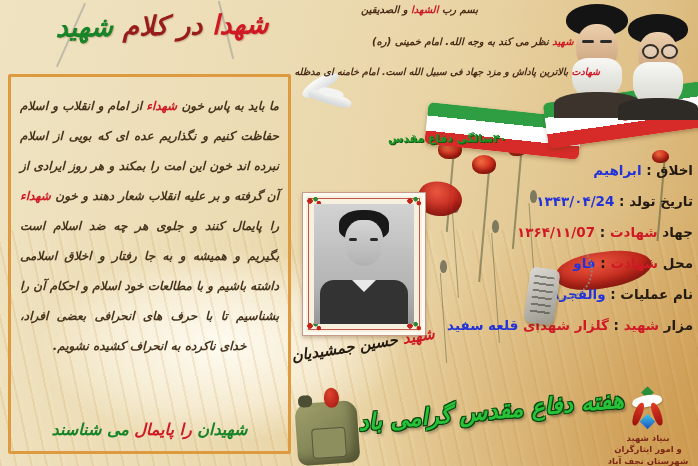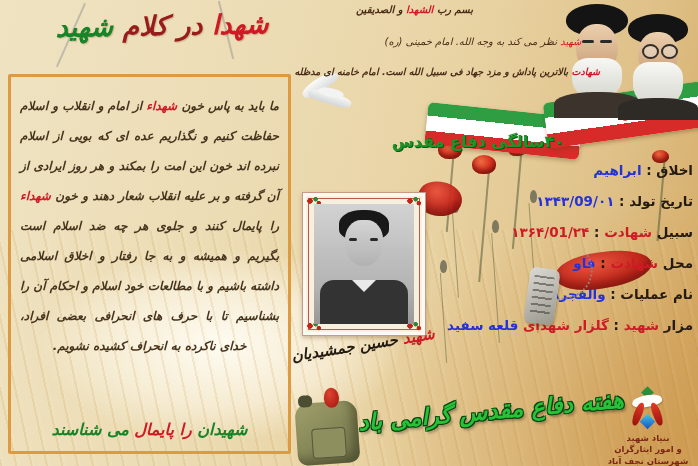--- a/index.html
+++ b/index.html
@@ -53,29 +53,29 @@
   .left-title{position:absolute;left:28px;top:10px;width:268px;text-align:center;
     font-size:27px;font-weight:bold;font-style:italic;transform:rotate(-1deg);
     text-shadow:1px 1px 1px rgba(120,60,20,.25);}
   .quote-box{position:absolute;left:8px;top:74px;width:277px;height:374px;
     border:3px solid #de9a3e;border-radius:2px;}
   .quote-text{margin:14px 9px 16px;direction:rtl;text-align:justify;text-align-last:center;
     font-size:12px;font-weight:bold;font-style:italic;line-height:2.5;color:#46341d;}
   .box-footer{position:absolute;left:0;bottom:12px;width:100%;text-align:center;direction:rtl;
     font-size:16px;font-weight:bold;font-style:italic;}
   
-  .bismillah{position:absolute;left:356px;top:4px;width:130px;direction:rtl;white-space:nowrap;
-    font-size:10px;font-weight:bold;font-style:italic;text-align:left;}
-  .quote1{position:absolute;left:372px;top:36px;width:222px;direction:rtl;white-space:nowrap;text-align:center;
-    font-size:10px;font-weight:normal;font-style:italic;}
+  .bismillah{position:absolute;left:348px;top:4px;width:130px;direction:rtl;white-space:nowrap;
+    font-size:10px;font-weight:bold;font-style:italic;text-align:right;}
+  .quote1{position:absolute;left:372px;top:36px;width:222px;direction:rtl;white-space:nowrap;text-align:left;
+    font-size:10px;font-weight:bold;font-style:italic;}
   .quote2{position:absolute;left:308px;top:66px;width:292px;direction:rtl;white-space:nowrap;text-align:right;
     font-size:9.5px;font-weight:bold;font-style:italic;}
   
-  .anniv{position:absolute;left:388px;top:132px;width:176px;text-align:right;direction:rtl;
-    font-size:16px;font-weight:bold;color:#1c9428;text-shadow:1px 1px 0 #0b5a12;}
+  .anniv{position:absolute;left:388px;top:132px;width:176px;text-align:left;direction:rtl;
+    font-size:11px;font-weight:bold;color:#1c9428;text-shadow:1px 1px 0 #0b5a12;}
   .fields{position:absolute;right:5px;top:155px;width:302px;direction:rtl;text-align:right;
     font-size:13.5px;font-weight:bold;}
   .fields .row{height:31px;line-height:31px;white-space:nowrap;}
   
   .photo-frame{position:absolute;left:302px;top:192px;width:122px;height:142px;background:#f7f0de;
     border:1px solid #c89a8a;box-shadow:inset 0 0 0 3px #fdfaf2,0 2px 4px rgba(100,60,20,.3);}
   .photo-inner-border{position:absolute;left:5px;top:5px;right:5px;bottom:5px;border:1px solid #c05548;}
   .corner{position:absolute;width:16px;height:11px;
     background:radial-gradient(circle at 25% 45%,#c22318 2.5px,rgba(0,0,0,0) 3px),
                radial-gradient(circle at 60% 30%,#2a8a33 2px,rgba(0,0,0,0) 2.5px),
@@ -217,22 +217,22 @@
 
   <div class="left-title"><span class="c-red">شهدا </span><span class="c-maroon">در کلام </span><span class="c-green">شهید</span></div>
   <div class="quote-box">
     <div class="quote-text"><span class="c-text">ما باید به پاس خون </span><span class="c-red">شهداء</span><span class="c-text"> از امام و انقلاب و اسلام حفاظت کنیم و نگذاریم</span> <span class="c-text">عده ای که بویی از اسلام نبرده اند خون این امت را بمکند و هر روز ایرادی</span> <span class="c-text">از آن گرفته و بر علیه انقلاب شعار دهند و خون </span><span class="c-red">شهداء</span><span class="c-text"> را پایمال کنند و جلوی</span> <span class="c-text">هر چه ضد اسلام است بگیریم و همیشه و به جا رفتار و اخلاق اسلامی داشته باشیم</span> <span class="c-text">و با مطالعات خود اسلام و احکام آن را بشناسیم تا با حرف های انحرافی بعضی</span> <span class="c-text">افراد، خدای ناکرده به انحراف کشیده نشویم.</span></div>
     <div class="box-footer"><span class="c-green">شهیدان </span><span class="c-red">را پایمال </span><span class="c-green">می شناسند</span></div>
   </div>
 
   <div class="anniv">۴۰سالگی دفاع مقدس</div>
   <div class="fields">
     <div class="row"><span class="c-black">اخلاق : </span><span class="c-blue">ابراهیم</span></div>
-    <div class="row"><span class="c-black">تاریخ تولد : </span><span class="c-blue">۱۳۴۳/09/۰۱</span></div>
-    <div class="row"><span class="c-black">سبیل </span><span class="c-red">شهادت</span><span class="c-black"> : </span><span class="c-red">۱۳۶۴/01/۲۴</span></div>
+    <div class="row"><span class="c-black">تاریخ تولد : </span><span class="c-blue">۱۳۴۳/۰۴/24</span></div>
+    <div class="row"><span class="c-black">جهاد </span><span class="c-red">شهادت</span><span class="c-black"> : </span><span class="c-red">۱۳۶۴/۱۱/07</span></div>
     <div class="row"><span class="c-black">محل </span><span class="c-red">شهادت</span><span class="c-black"> : </span><span class="c-blue">فاو</span></div>
     <div class="row"><span class="c-black">نام عملیات : </span><span class="c-blue">والفجر۸</span></div>
     <div class="row"><span class="c-black">مزار </span><span class="c-red">شهید</span><span class="c-black"> : </span><span class="c-red">گلزار شهدای </span><span class="c-blue">قلعه سفید</span></div>
   </div>
 
   <div class="tag-chain"></div>
   <div class="dog-tag"></div>
 
   <div class="photo-frame">
     <div class="photo-inner-border"></div>

